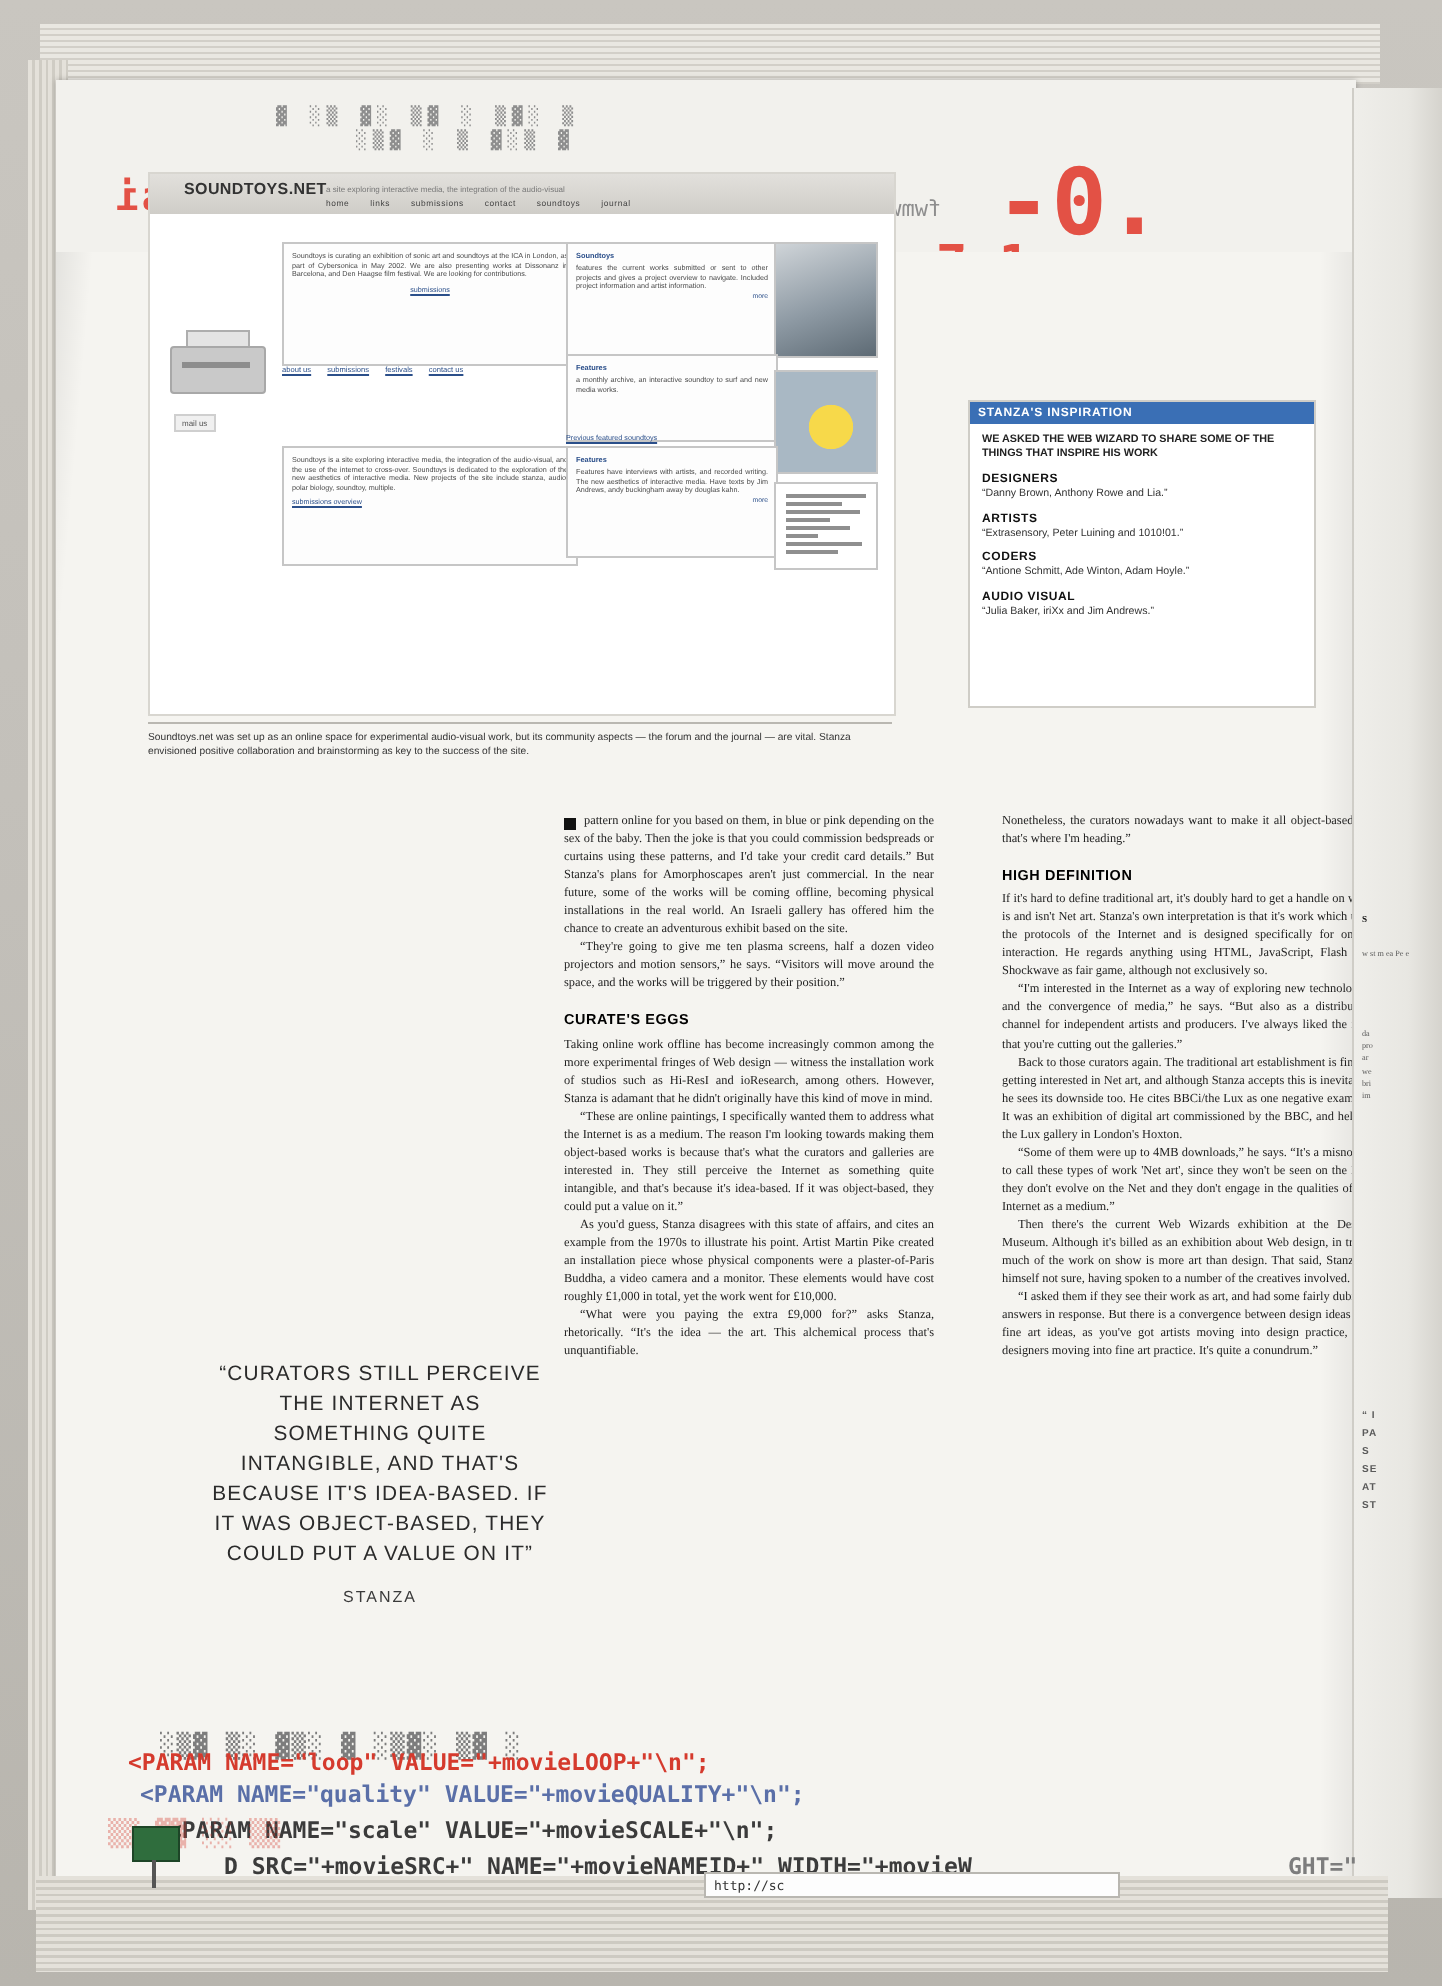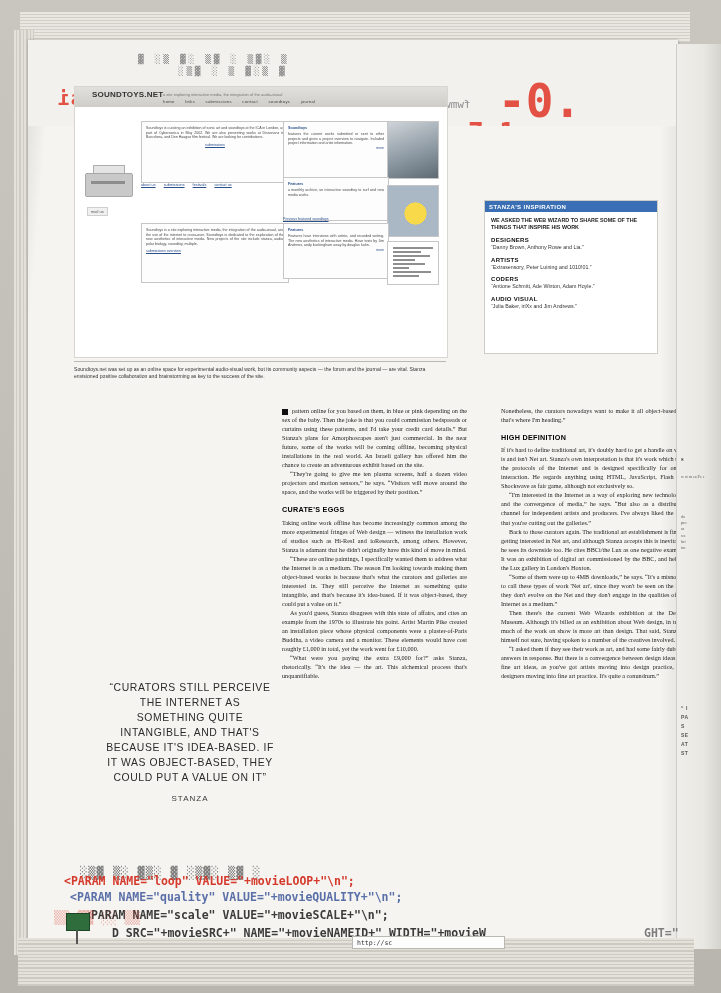--- a/index.html
+++ b/index.html
@@ -171,21 +171,21 @@
   .c-grey{color:#7d7d7d;}
   .c-dark{color:#3b3b3b;}
 
   .tiny-sign{
     position:absolute;left:66px;top:913px;width:22px;height:16px;
     background:#2f6d3d;border:1px solid #1d4527;
   }
   .tiny-sign:after{content:"";position:absolute;left:9px;top:16px;width:2px;height:14px;background:#555;}
 
   .url-box{
-    position:absolute;left:352px;top:936px;width:153px;height:13px;
+    position:absolute;left:352px;top:936px;width:208px;height:13px;
     background:#fdfdfd;border:1px solid #b9b7b1;
     font-family:"DejaVu Sans Mono",monospace;font-size:6.5px;color:#333;
     padding:1.5px 0 0 4px;box-sizing:border-box;
   }
 </style>
 </head>
 <body>
 
 <div id="page-shot">
 

